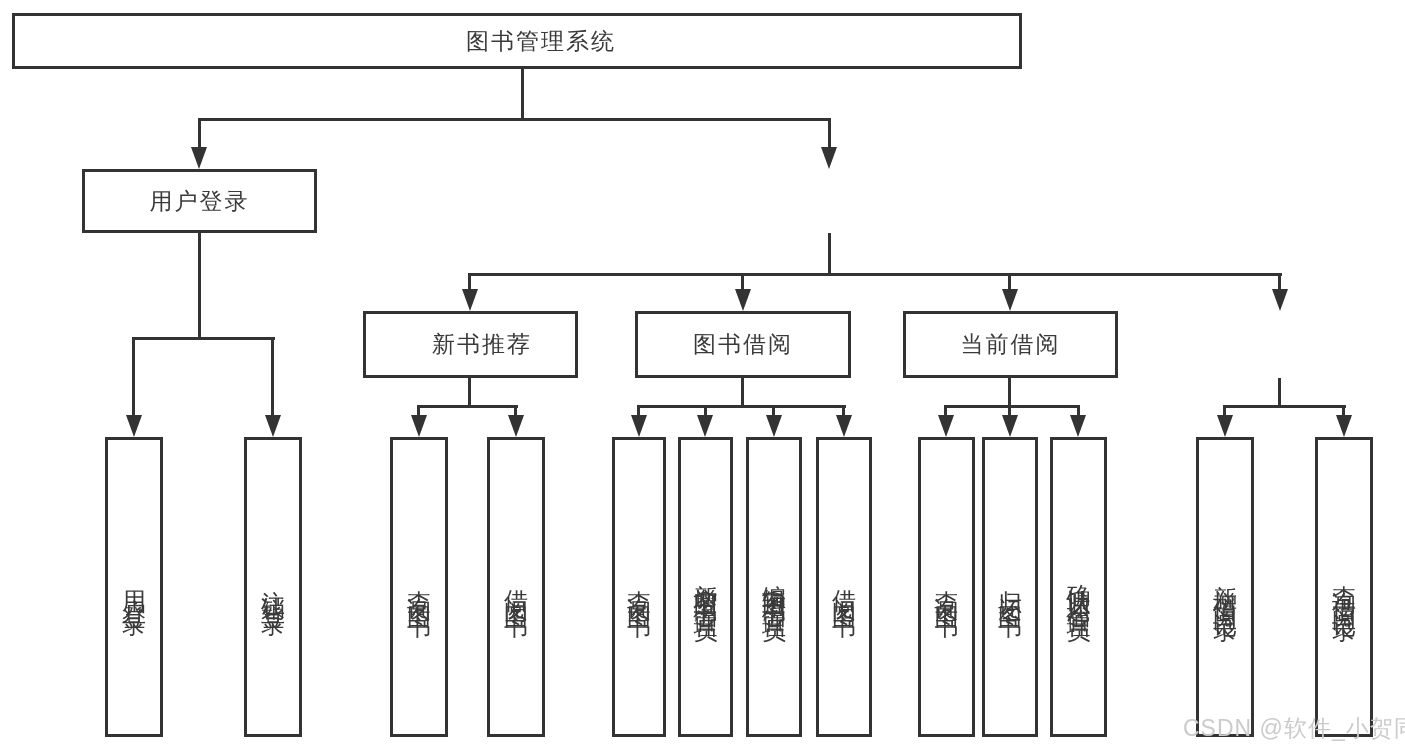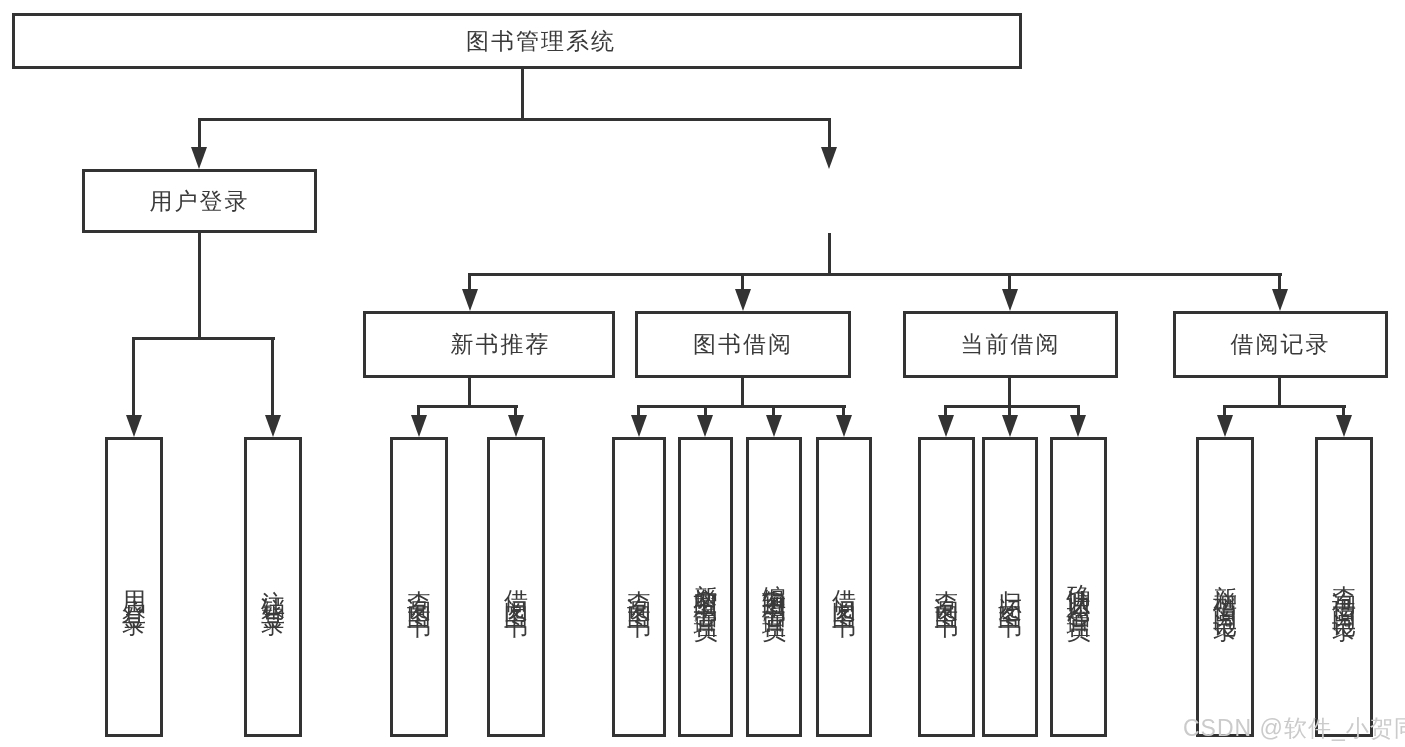--- a/index.html
+++ b/index.html
@@ -65,31 +65,28 @@
   <div class="hline" style="left:468px;top:273px;width:814px;"></div>
   <div class="vline" style="left:468px;top:273px;height:20px;"></div>
   <div class="vline" style="left:741px;top:273px;height:20px;"></div>
   <div class="vline" style="left:1008px;top:273px;height:20px;"></div>
   <div class="vline" style="left:1278px;top:273px;height:20px;"></div>
   <div class="arrow" style="left:462px;top:289px;"></div>
   <div class="arrow" style="left:735px;top:289px;"></div>
   <div class="arrow" style="left:1002px;top:289px;"></div>
   <div class="arrow" style="left:1272px;top:289px;"></div>
 
-  <div class="box hbox" style="left:363px;top:311px;width:252px;height:67px;padding-left:23px;">
+  <div class="box hbox" style="left:363px;top:311px;width:215px;height:67px;padding-left:23px;">
     <span>新书推荐</span>
   </div>
   <div class="box hbox" style="left:903px;top:311px;width:215px;height:67px;">
     <span>当前借阅</span>
   </div>
   <div class="box hbox" style="left:635px;top:311px;width:216px;height:67px;">
     <span>图书借阅</span>
-  </div>
-  <div class="box hbox" style="left:1173px;top:311px;width:215px;height:67px;">
-    <span>借阅记录</span>
   </div>
 
   <div class="vline" style="left:468px;top:378px;height:30px;"></div>
   <div class="hline" style="left:417px;top:405px;width:101px;"></div>
   <div class="vline" style="left:417px;top:405px;height:12px;"></div>
   <div class="vline" style="left:514px;top:405px;height:12px;"></div>
   <div class="arrow" style="left:411px;top:415px;"></div>
   <div class="arrow" style="left:508px;top:415px;"></div>
 
   <div class="vline" style="left:741px;top:378px;height:30px;"></div>

